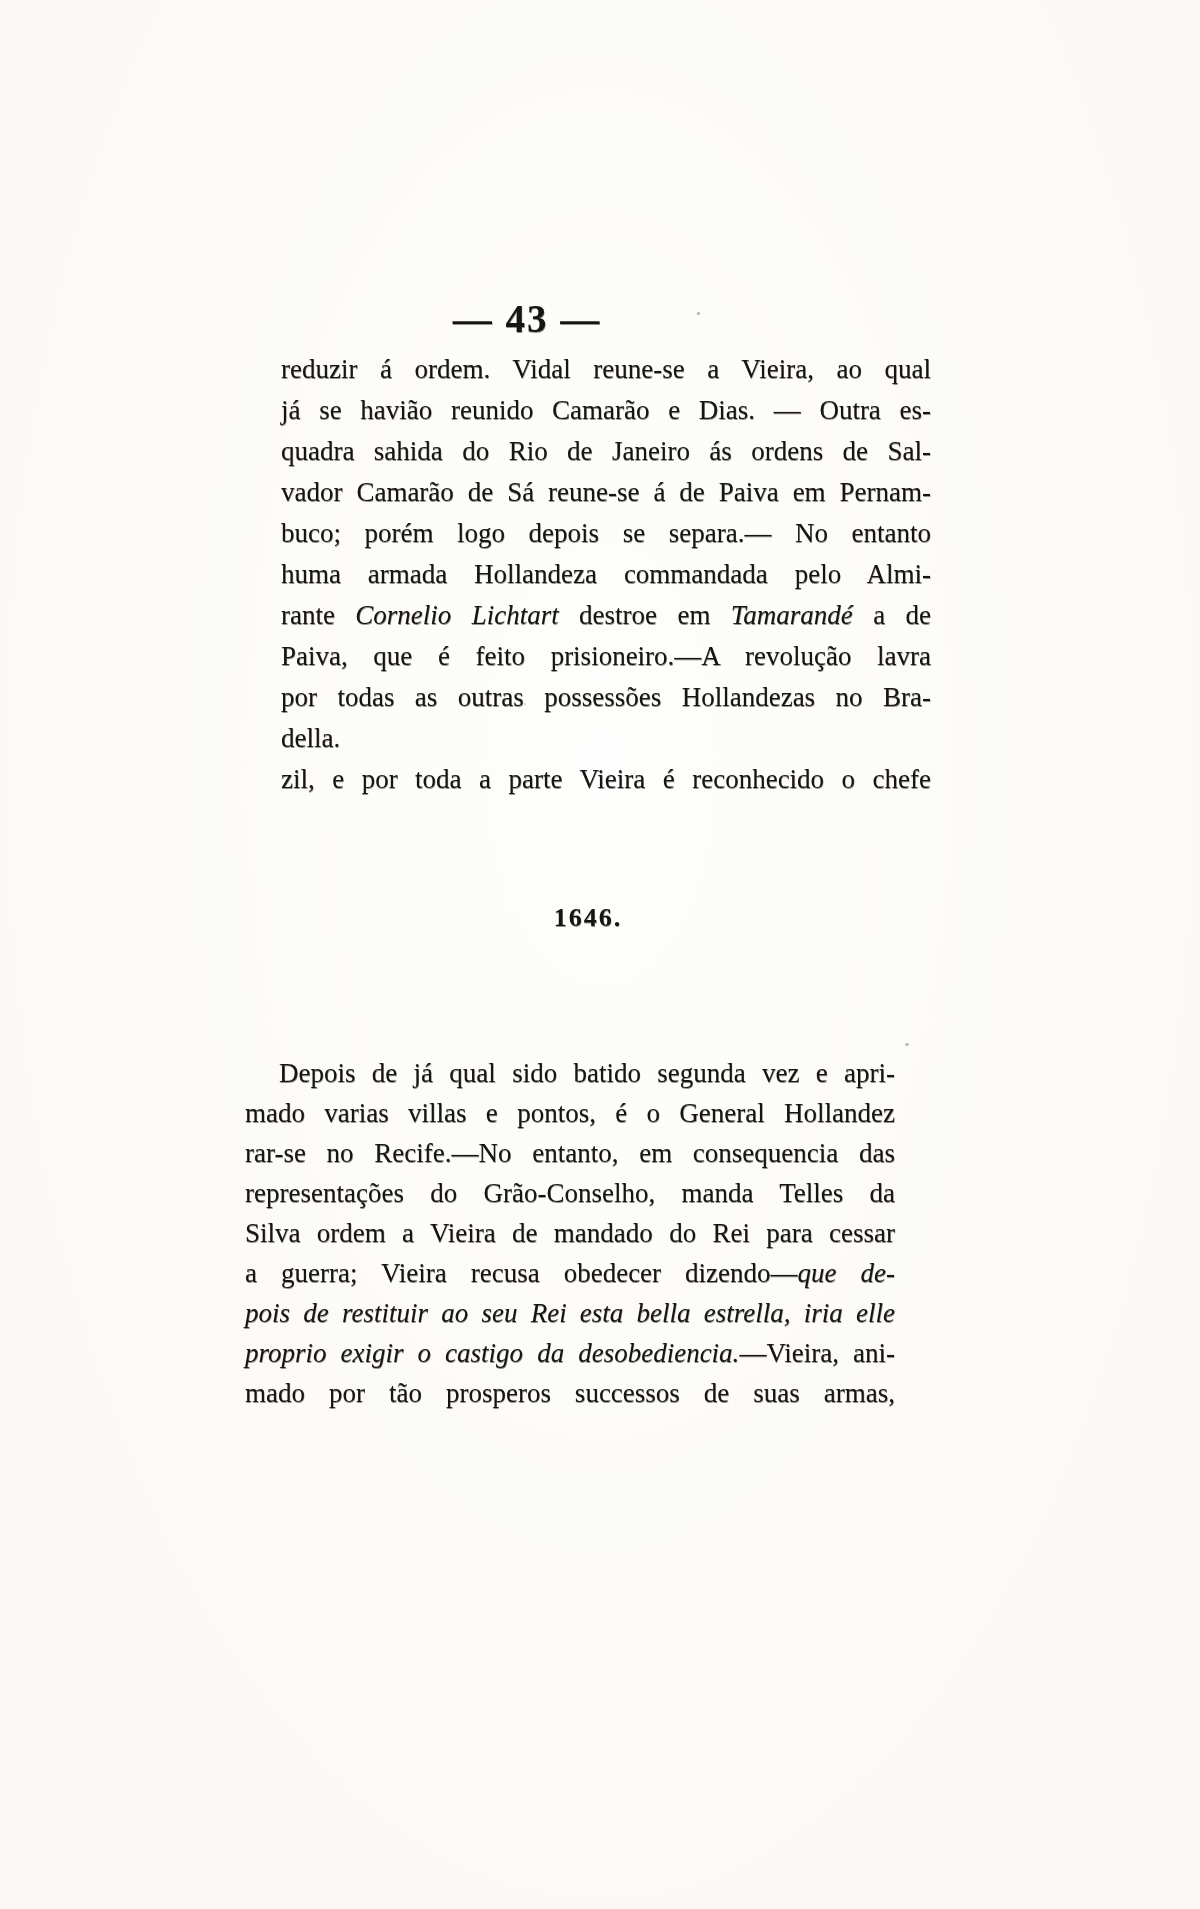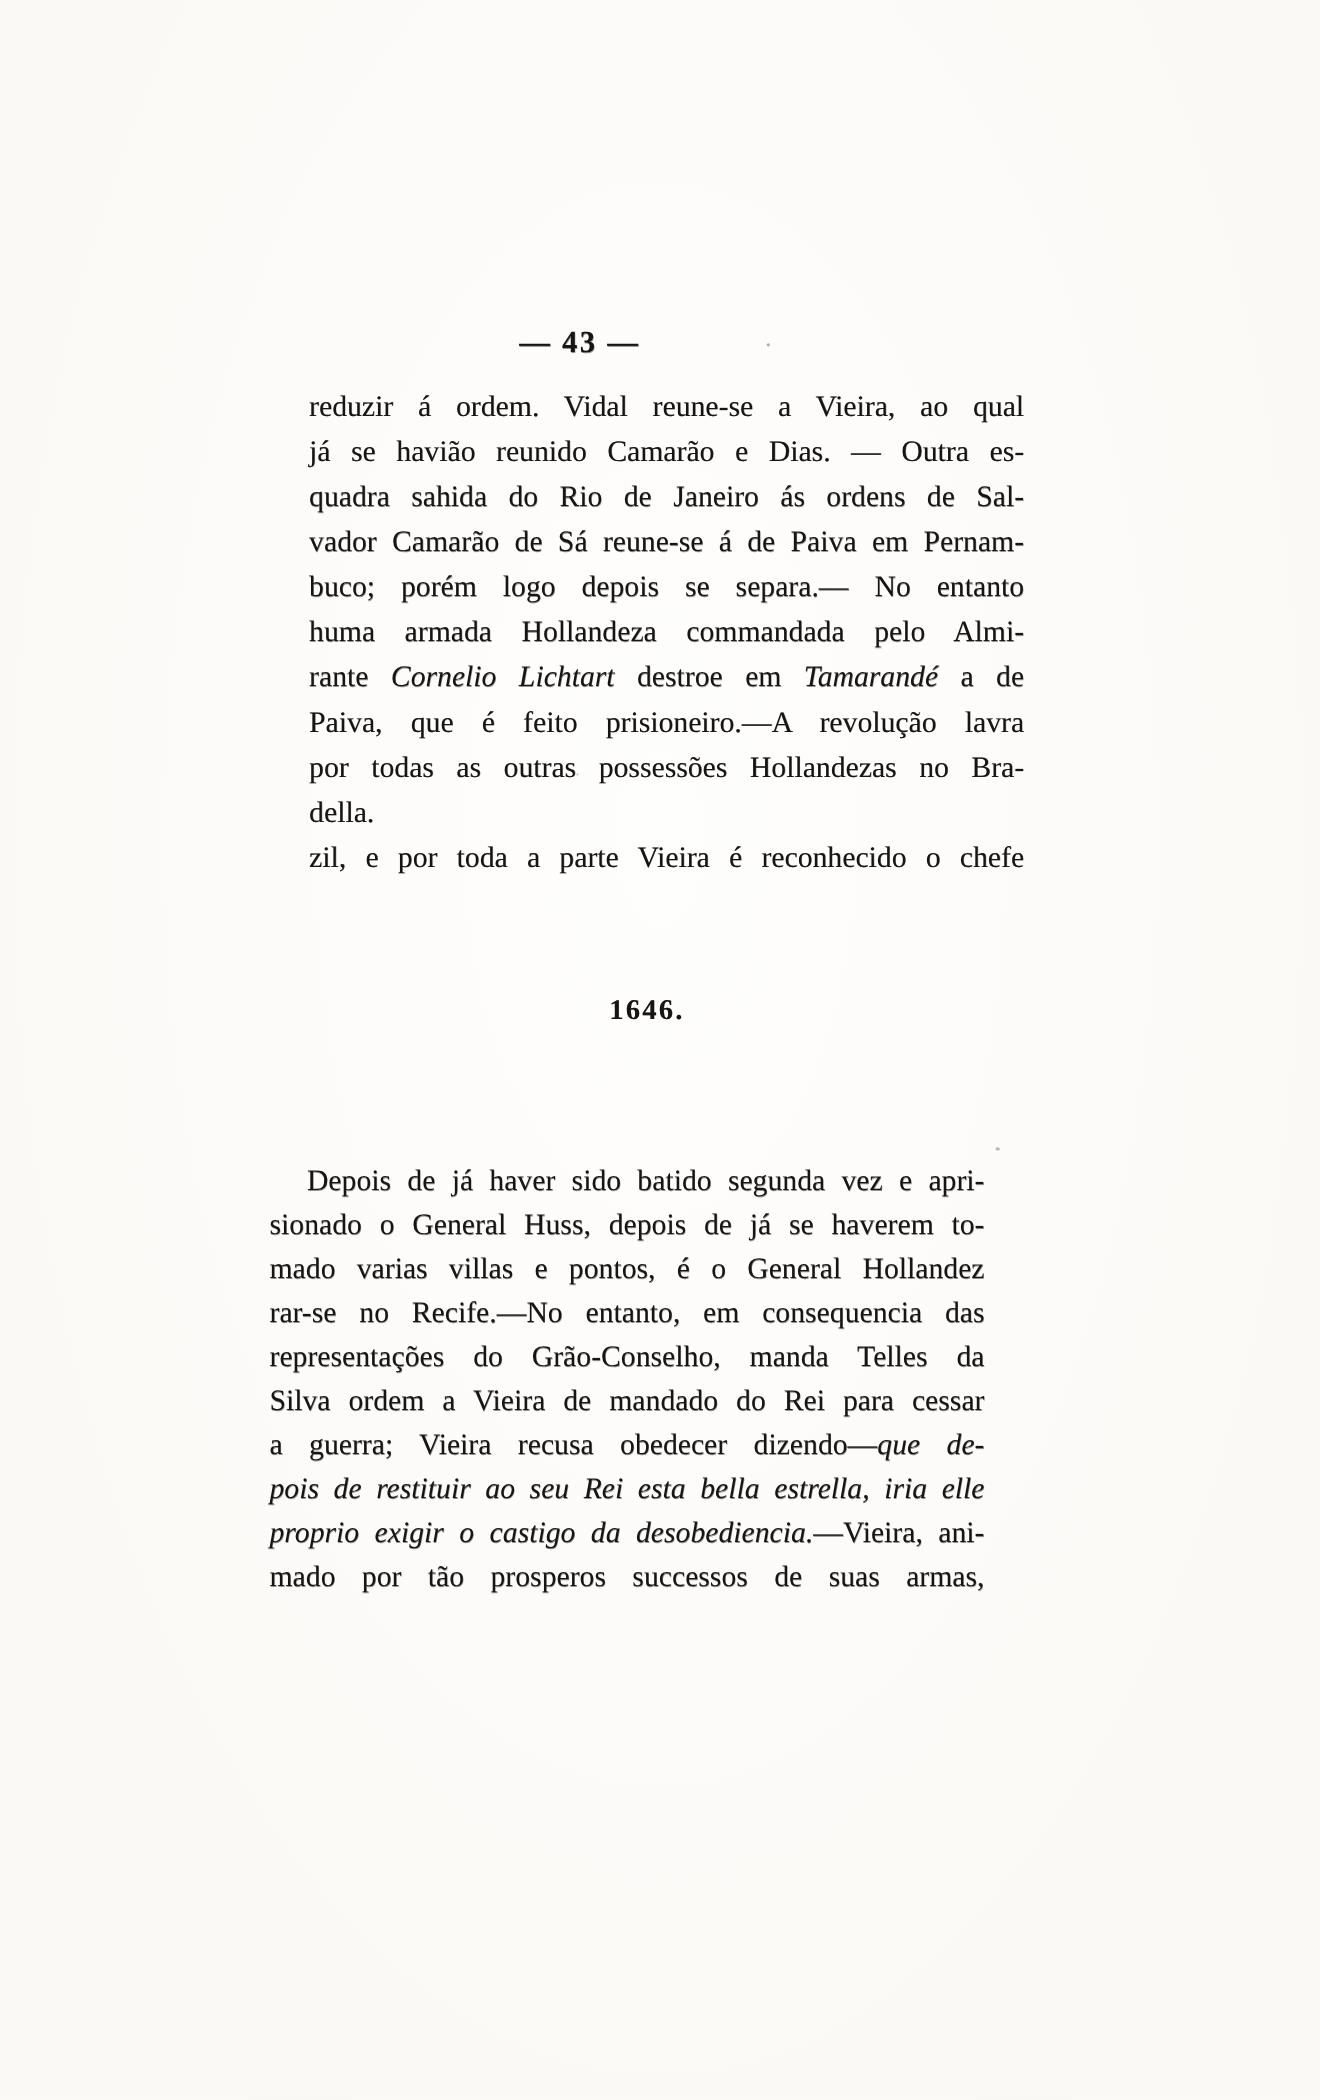--- a/index.html
+++ b/index.html
@@ -10,21 +10,21 @@
     background:#fdfcfa;
     background-image:radial-gradient(ellipse at 50% 40%, rgba(255,255,255,0.6) 0%, rgba(244,242,236,0.35) 85%);
     color:#171513;
     font-family:"Liberation Serif", serif;
     overflow:hidden;
   }
   .ink{ text-shadow:0.4px 0.5px 0.6px rgba(23,20,17,0.45); }
   .folio{
     position:absolute;top:296px;left:245px;width:564px;
     text-align:center;
-    font-size:28px;font-weight:bold;letter-spacing:2px;
+    font-size:39px;font-weight:bold;letter-spacing:2px;
     white-space:nowrap;
   }
   .year-heading{
     position:absolute;top:903px;left:263px;width:650px;
     text-align:center;
     font-size:26px;font-weight:bold;letter-spacing:2px;
   }
   .para{
     position:absolute;left:245px;width:650px;
     font-size:27px;
@@ -59,22 +59,21 @@
       <div class="line"><span>rante </span><i>Cornelio Lichtart</i><span> destroe em </span><i>Tamarandé</i><span> a de</span></div>
       <div class="line"><span>Paiva, que é feito prisioneiro.—A revolução lavra</span></div>
       <div class="line"><span>por todas as outras possessões Hollandezas no Bra-</span></div>
       <div class="line last"><span>della.</span></div>
       <div class="line"><span>zil, e por toda a parte Vieira é reconhecido o chefe</span></div>
     </div>
 
   <div class="year-heading">1646.</div>
 
   <div class="para" id="para-1">
-      <div class="line indent"><span>Depois de já haver sido batido segunda vez e apri-</span></div>
-      <div class="line"><span>sionado o General Huss, depois de já se haverem to-</span></div>
+      <div class="line indent"><span>Depois de já qual sido batido segunda vez e apri-</span></div>
       <div class="line"><span>mado varias villas e pontos, é o General Hollandez</span></div>
       <div class="line"><span>rar-se no Recife.—No entanto, em consequencia das</span></div>
       <div class="line"><span>representações do Grão-Conselho, manda Telles da</span></div>
       <div class="line"><span>Silva ordem a Vieira de mandado do Rei para cessar</span></div>
       <div class="line"><span>a guerra; Vieira recusa obedecer dizendo—</span><i>que de-</i></div>
       <div class="line"><i>pois de restituir ao seu Rei esta bella estrella, iria elle</i></div>
       <div class="line"><i>proprio exigir o castigo da desobediencia.</i><span>—Vieira, ani-</span></div>
       <div class="line"><span>mado por tão prosperos successos de suas armas,</span></div>
     </div>
 

